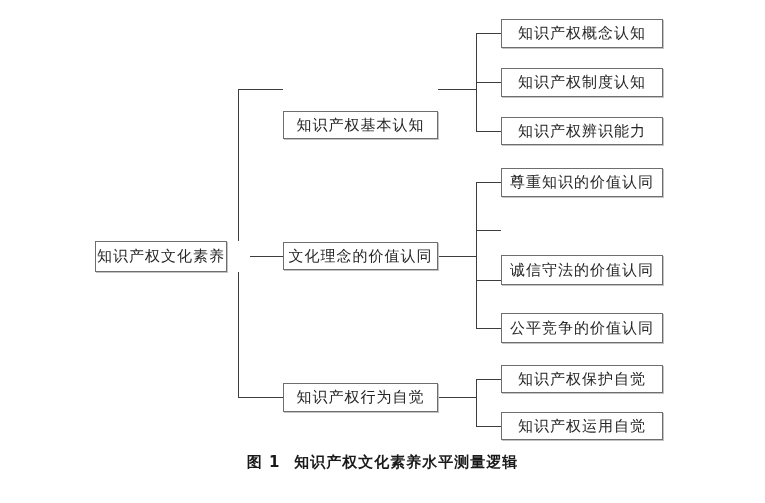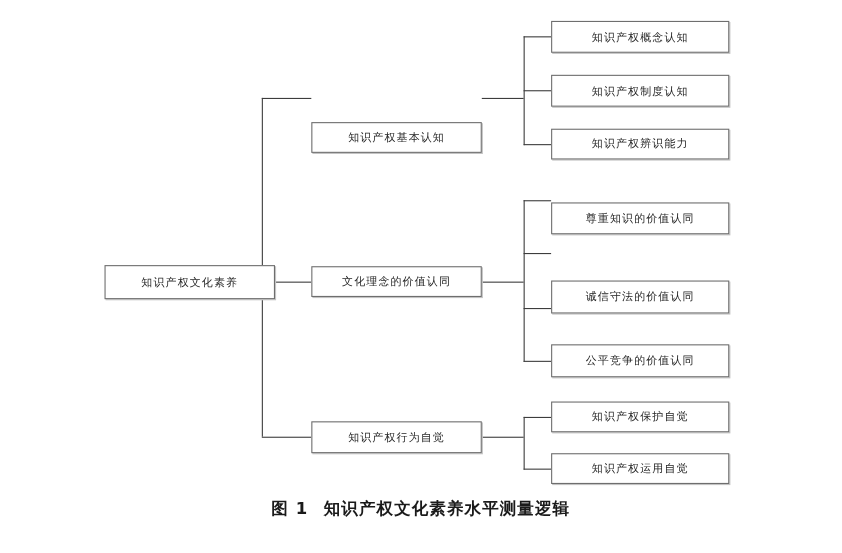--- a/index.html
+++ b/index.html
@@ -13,43 +13,43 @@
   }
   .box{
     position:absolute;
     box-sizing:border-box;
     border:1px solid #6e6e6e;
     background:#ffffff;
     box-shadow:1px 1px 0 #c3c3c3;
     display:flex;
     align-items:center;
     justify-content:center;
-    font-size:10px;
+    font-size:15px;
     color:#262626;
     letter-spacing:1px;
     white-space:nowrap;
   }
   .line{position:absolute;background:#3d3d3d;}
   .hl{height:1px;}
   .vl{width:1px;}
 
   
-  #root-box{left:95px;top:241px;width:155px;height:31px;}
+  #root-box{left:95px;top:241px;width:132px;height:31px;}
 
   
   #branch-0{left:283px;top:75px;width:155px;height:28px;margin-top:36px;}
   #branch-1{left:283px;top:242px;width:155px;height:28px;}
   #branch-2{left:283px;top:383px;width:155px;height:29px;}
 
   
   .leaf{left:501px;width:162px;}
   #leaf-0-0{top:19px;height:29px;}
   #leaf-0-1{top:68px;height:29px;}
   #leaf-0-2{top:117px;height:28px;}
-  #leaf-1-0{top:184px;height:29px;}
+  #leaf-1-0{top:168px;height:29px;}
   #leaf-1-1{top:215px;height:30px;}
   #leaf-1-2{top:255px;height:30px;}
   #leaf-1-3{top:313px;height:30px;}
   #leaf-2-0{top:365px;height:28px;}
   #leaf-2-1{top:412px;height:28px;}
 
   
   #l-trunk-top{left:238px;top:89px;height:152px;}
   #l-trunk-bot{left:238px;top:272px;height:125px;}
   #l-branch-top{left:238px;top:89px;width:45px;}

